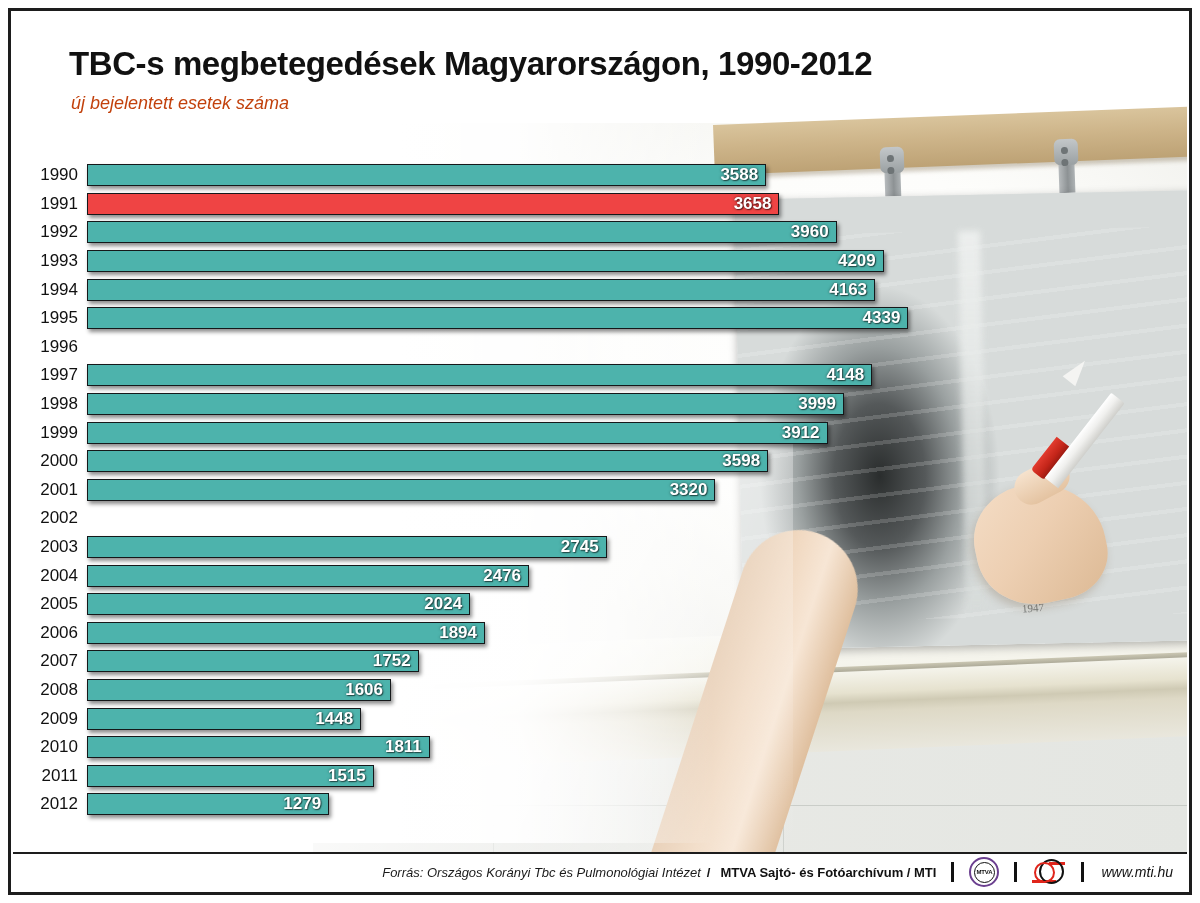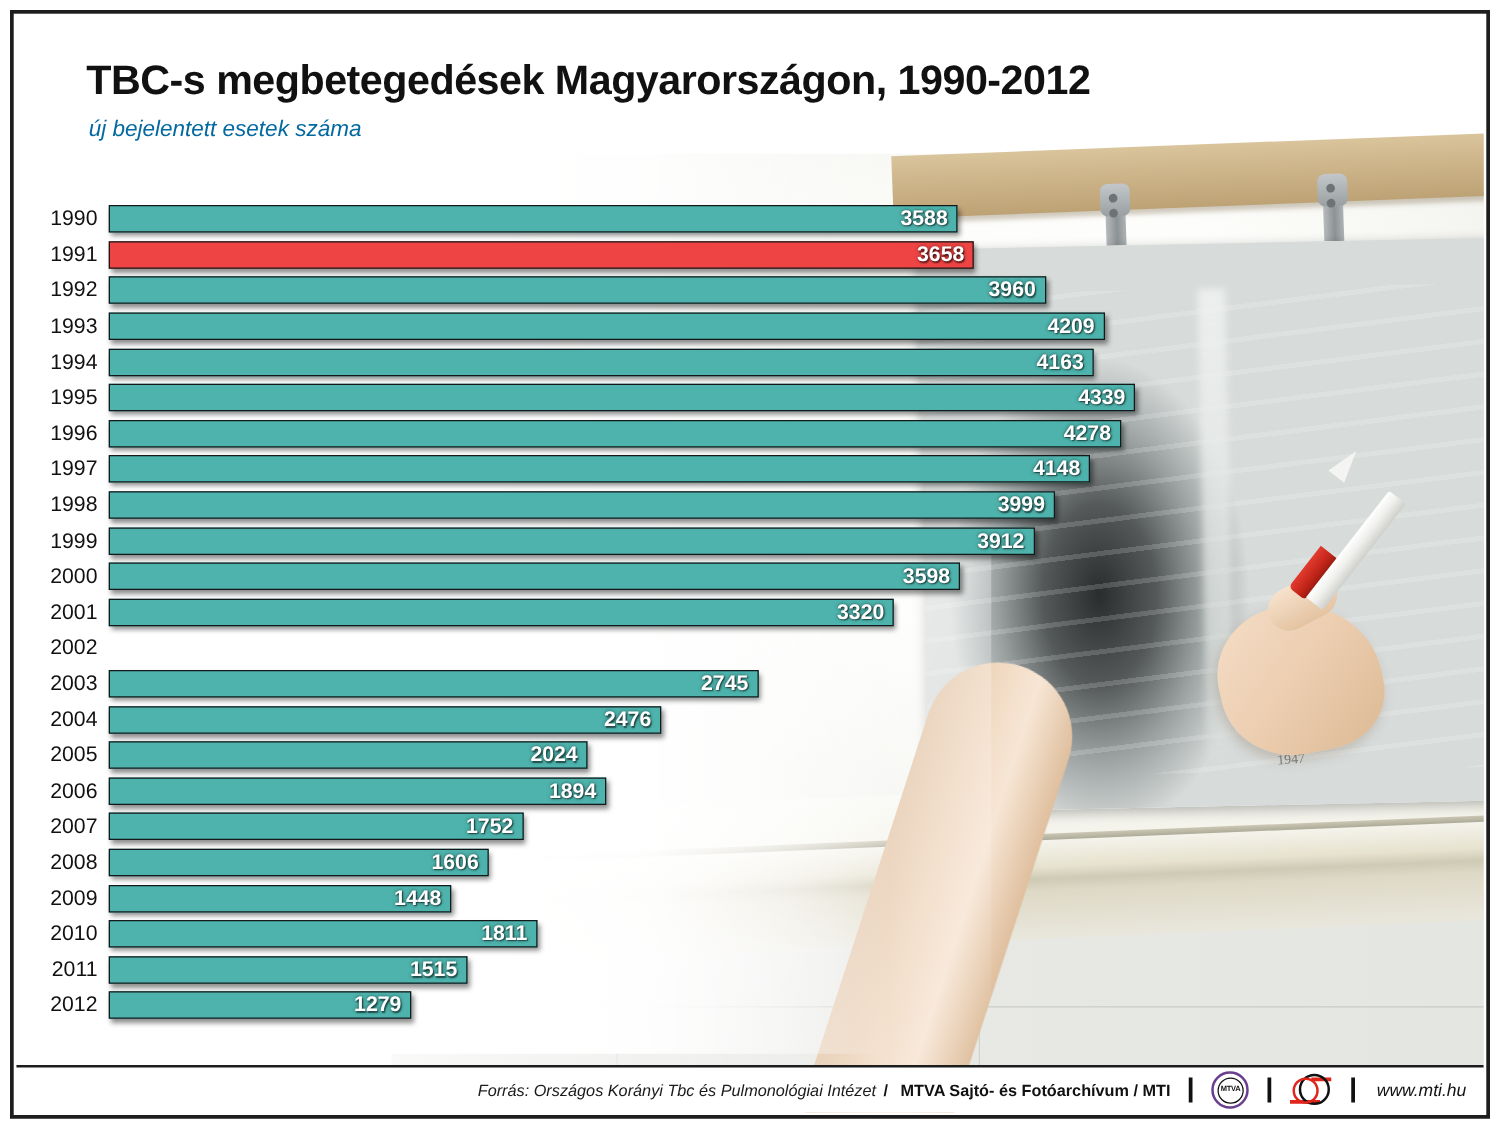--- a/index.html
+++ b/index.html
@@ -262,21 +262,21 @@
     font-weight: bold;
     color: #111111;
     letter-spacing: -0.4px;
     white-space: nowrap;
     margin: 0;
   }
   .subtitle {
     margin: 10px 0 0 2px;
     font-size: 18px;
     font-style: italic;
-    color: #0369a1;
+    color: #c2410c;
   }
 
   
   .chart {
     position: absolute;
     left: 0; top: 148px;
     width: 1000px;
     z-index: 40;
   }
   .row {
@@ -495,25 +495,20 @@
           <div class="row">
             <div class="year">1995</div>
             <div class="bar-wrap">
               <div class="bar" style="width: 821.373px; background: rgb(77, 179, 172); border-color: rgb(21, 24, 26);">
                 <span class="bar-value" style="color: rgb(255, 255, 255);">4339</span>
               </div>
             </div>
           </div>
           <div class="row">
             <div class="year">1996</div>
-            <div class="bar-wrap">
-              <div class="bar" style="width: 809.825px; background: rgb(77, 179, 172); border-color: rgb(21, 24, 26);">
-                <span class="bar-value" style="color: rgb(255, 255, 255);">4278</span>
-              </div>
-            </div>
           </div>
           <div class="row">
             <div class="year">1997</div>
             <div class="bar-wrap">
               <div class="bar" style="width: 785.216px; background: rgb(77, 179, 172); border-color: rgb(21, 24, 26);">
                 <span class="bar-value" style="color: rgb(255, 255, 255);">4148</span>
               </div>
             </div>
           </div>
           <div class="row">

